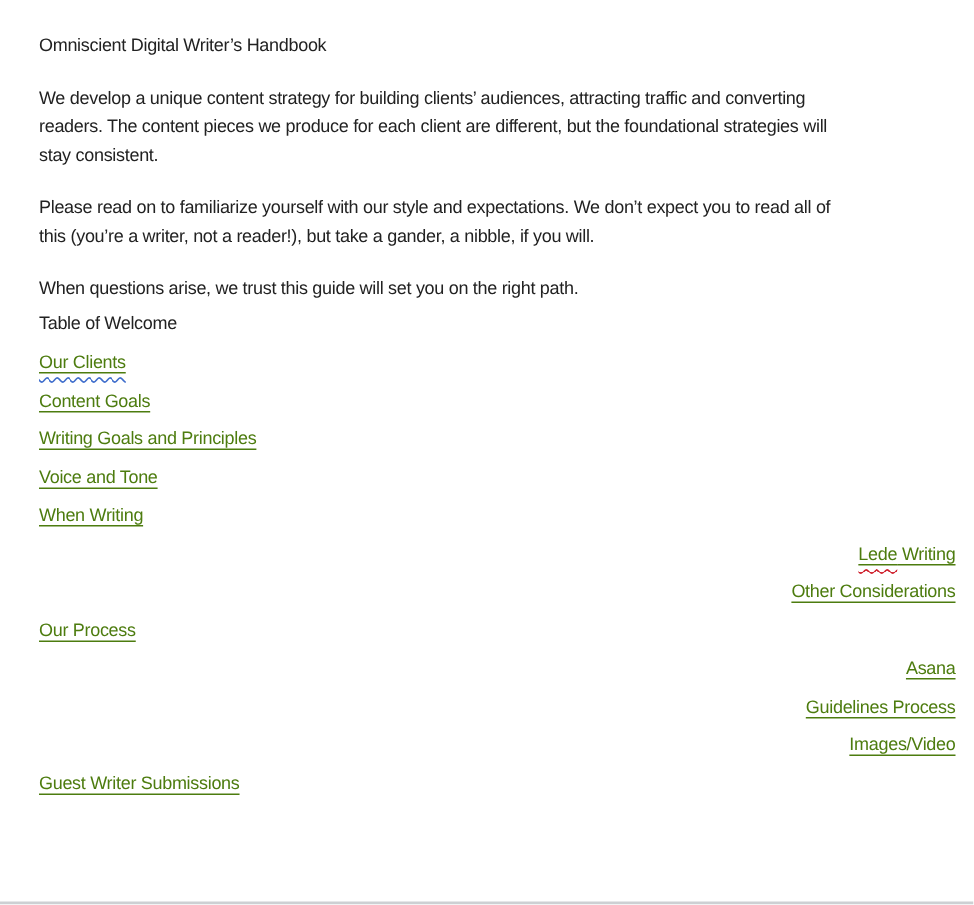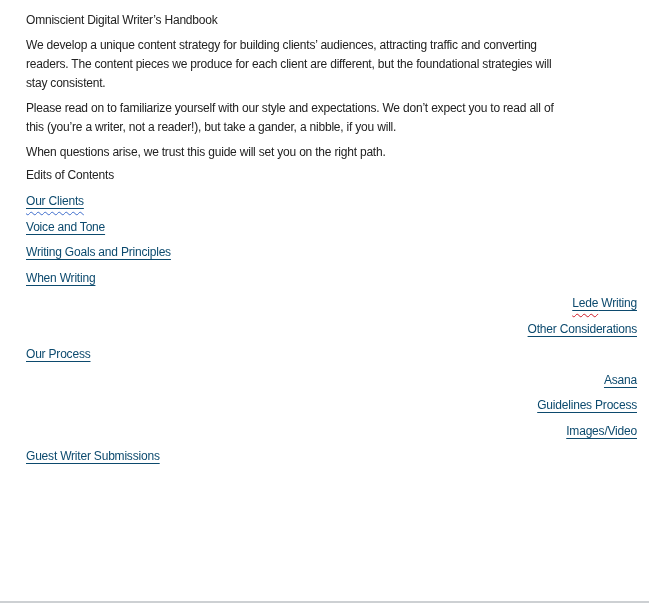--- a/index.html
+++ b/index.html
@@ -16,21 +16,21 @@
   }
   .page {
     position: relative;
     box-sizing: border-box;
     width: 649px;
     height: 603px;
     padding: 5px 12px 0 26px;
     background: #ffffff;
   }
   .doc-text {
-    margin: 6px 0 4px 0;
+    margin: 16px 0 4px 0;
     font-size: 12px;
     line-height: 19px;
     letter-spacing: -0.2px;
     white-space: pre-line;
   }
   .toc-heading {
     margin: 0 0 7px 0;
     font-size: 12px;
     line-height: 19px;
     letter-spacing: -0.2px;
@@ -39,21 +39,21 @@
     margin: 0 0 6.5px 0;
     font-size: 12px;
     line-height: 19px;
     letter-spacing: -0.2px;
   }
   .toc-row.indent {
     padding-left: 42px;
     text-align: right;
   }
   a.toc-link {
-    color: #0c4a6e;
+    color: #4d7c0f;
     text-decoration: underline;
     text-decoration-thickness: 1px;
     text-underline-offset: 3px;
     text-decoration-skip-ink: none;
     cursor: pointer;
   }
   .squiggle-blue {
     text-decoration: underline wavy #3E6DCC;
     text-decoration-thickness: 1px;
     text-underline-offset: 5.5px;
@@ -81,35 +81,38 @@
 
   <p class="doc-text">Omniscient Digital Writer’s Handbook</p>
 
   <p class="doc-text">We develop a unique content strategy for building clients’ audiences, attracting traffic and converting
 readers. The content pieces we produce for each client are different, but the foundational strategies will
 stay consistent.</p>
   <p class="doc-text">Please read on to familiarize yourself with our style and expectations. We don’t expect you to read all of
 this (you’re a writer, not a reader!), but take a gander, a nibble, if you will.</p>
   <p class="doc-text">When questions arise, we trust this guide will set you on the right path.</p>
 
-  <p class="toc-heading">Edits of Contents</p>
+  <p class="toc-heading">Table of Welcome</p>
 
   <nav>
 
     <div class="toc-row">
       <a class="toc-link" href="#"><span class="squiggle-blue">Our Clients</span></a>
     </div>
 
-
     <div class="toc-row">
-      <a class="toc-link" href="#"><span>Voice and Tone</span></a>
+      <a class="toc-link" href="#"><span>Content Goals</span></a>
     </div>
 
     <div class="toc-row">
       <a class="toc-link" href="#"><span>Writing Goals and Principles</span></a>
+    </div>
+
+    <div class="toc-row">
+      <a class="toc-link" href="#"><span>Voice and Tone</span></a>
     </div>
 
     <div class="toc-row">
       <a class="toc-link" href="#"><span>When Writing</span></a>
     </div>
 
     <div class="toc-row indent">
       <a class="toc-link" href="#"><span class="squiggle-red">Lede</span><span> Writing</span></a>
     </div>
 

